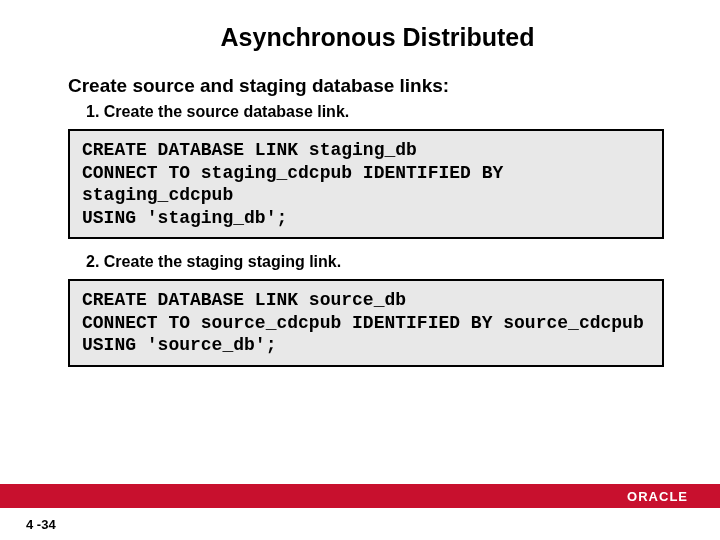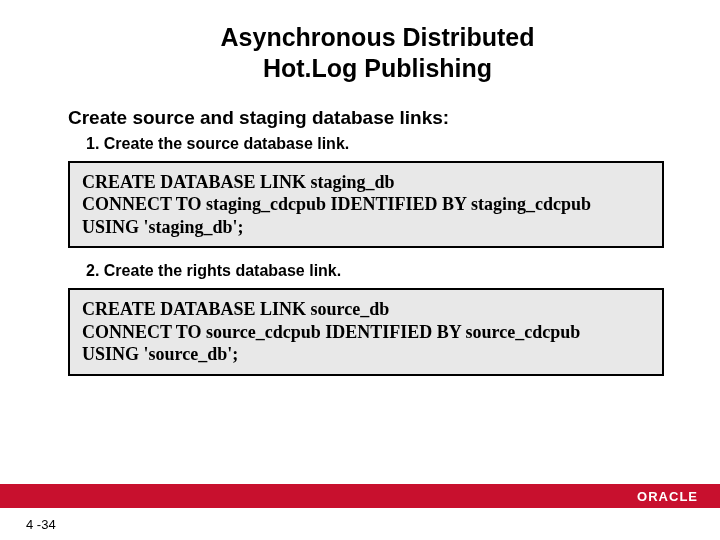--- a/index.html
+++ b/index.html
@@ -2,47 +2,46 @@
 <html><head>
 <meta charset="utf-8">
 <style>
   * { box-sizing: border-box; margin: 0; padding: 0; }
   html, body { width: 720px; height: 540px; font-family: Arial, Helvetica, sans-serif; background: #fff; }
   .slide { width: 720px; height: 540px; position: relative; display: flex; flex-direction: column; }
   .title { text-align: center; font-weight: bold; font-size: 25px; line-height: 1.25; margin-top: 22px; margin-bottom: 22px; padding-left: 35px; }
   .body { padding-left: 68px; padding-right: 56px; flex: 1; }
   .lead { font-weight: bold; font-size: 19px; margin-bottom: 6px; }
   .item { font-weight: bold; font-size: 16px; margin-left: 18px; margin-bottom: 8px; }
-  .codebox { background: #e8e8e8; border: 2px solid #000; padding: 8px 12px; font-family: Liberation Serif, serif; font-weight: bold; font-size: 18px; line-height: 1.25; white-space: pre-wrap; word-break: break-word; margin-bottom: 14px; }
-  .footer-bar { height: 24px; background: #c8102e; width: 100%; display: flex; align-items: center; justify-content: flex-end; padding-right: 22px; }
+  .codebox { background: #e8e8e8; border: 2px solid #000; padding: 8px 12px; font-family: Liberation Mono, monospace; font-weight: bold; font-size: 18px; line-height: 1.25; white-space: pre-wrap; word-break: break-word; margin-bottom: 14px; }
+  .footer-bar { height: 24px; background: #c8102e; width: 100%; display: flex; align-items: center; justify-content: flex-end; padding-right: 32px; }
   .footer-bar .logo { color: #fff; font-weight: bold; font-size: 13px; letter-spacing: 1px; }
-  .footer-line { height: 32px; display: flex; align-items: center; font-size: 13px; }
+  .footer-line { height: 32px; display: flex; align-items: center; font-size: 13px; font-weight: bold; }
   .footer-line .pagenum { width: 70px; padding-left: 26px; }
   .footer-line .copy { flex: 1; text-align: center; }
 </style>
 </head>
 <body>
 
 <div class="slide">
   <div class="title">
     <span>Asynchronous Distributed</span><br>
-    <span>Hot.Log Publishing</span>
   </div>
   <div class="body">
     <div class="lead">Create source and staging database links:</div>
     <div class="item">
       <span>1.</span>
       <span>Create the source database link.</span>
     </div>
     <div class="codebox">CREATE DATABASE LINK staging_db
 CONNECT TO staging_cdcpub IDENTIFIED BY staging_cdcpub
 USING 'staging_db';</div>
     <div class="item">
       <span>2.</span>
-      <span>Create the rights database link.</span>
+      <span>Create the staging staging link.</span>
     </div>
     <div class="codebox">CREATE DATABASE LINK source_db
 CONNECT TO source_cdcpub IDENTIFIED BY source_cdcpub
 USING 'source_db';</div>
   </div>
   <div class="footer-bar">
     <span class="logo">ORACLE</span>
   </div>
   <div class="footer-line">
     <span class="pagenum">4 -34</span>

